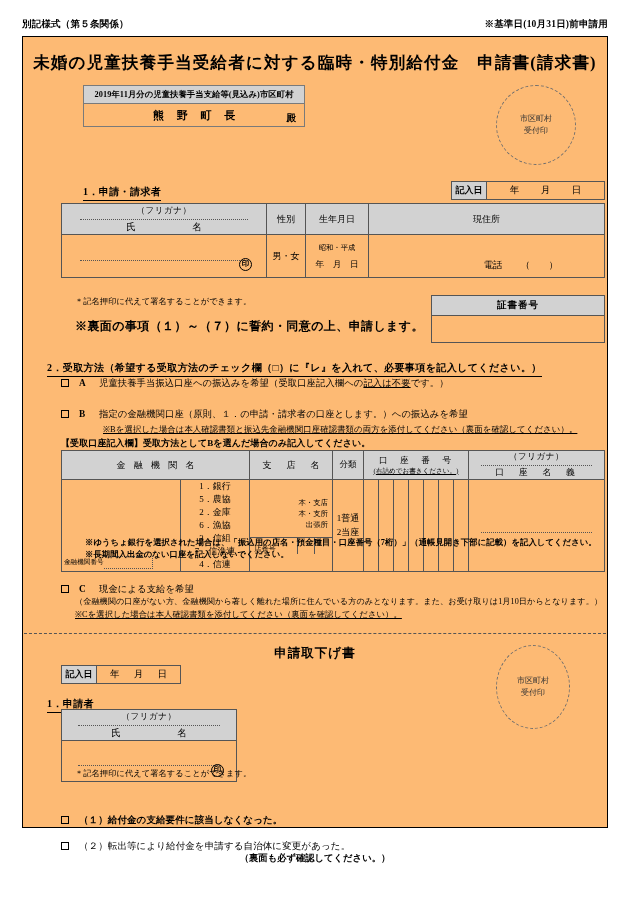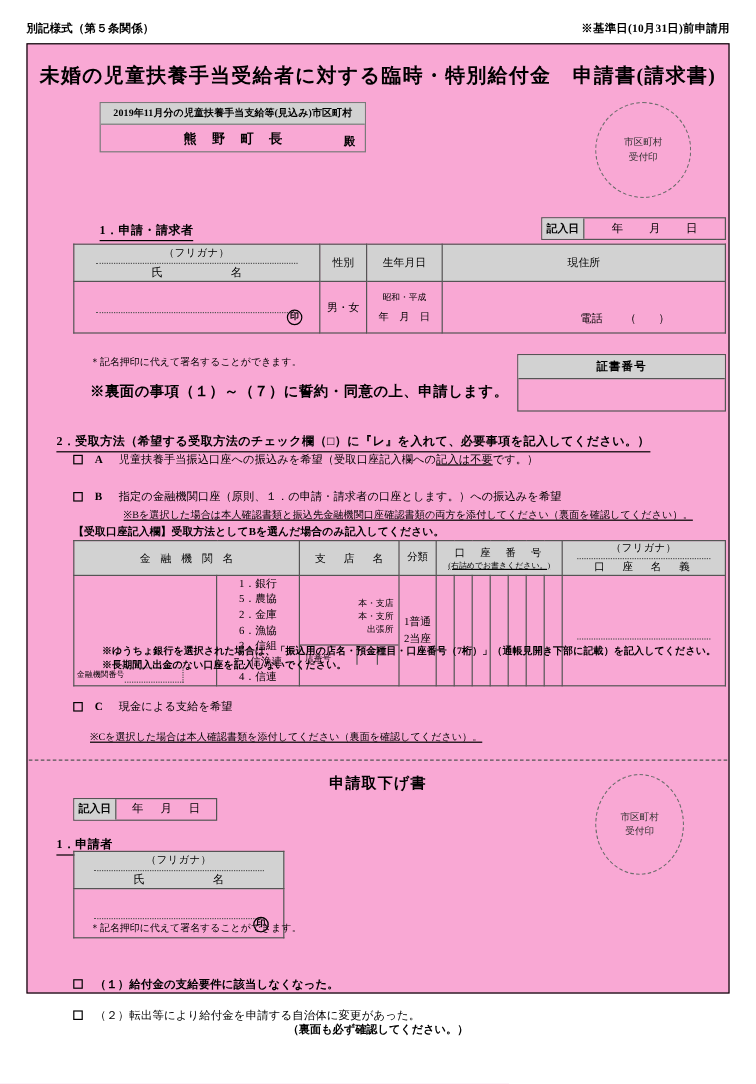--- a/index.html
+++ b/index.html
@@ -11,21 +11,21 @@
   .page{position:absolute;inset:0;}
 
   
   .topline{position:absolute;left:22px;top:18px;width:586px;height:14px;}
   .topline .lft{position:absolute;left:0;top:0;font-size:9.5px;font-weight:bold;letter-spacing:.2px;}
   .topline .rgt{position:absolute;right:0;top:0;font-size:9.5px;font-weight:bold;letter-spacing:.2px;}
 
   
   .frame{
     position:absolute;left:22px;top:36px;width:586px;height:792px;
-    border:1.6px solid #000;box-sizing:border-box;background:#f9a8d4;
+    border:1.6px solid #000;box-sizing:border-box;background:#fdba74;
   }
 
   
   .doc-title{
     position:absolute;left:0;top:15px;width:100%;text-align:center;
     font-size:16.5px;font-weight:bold;letter-spacing:1.2px;
   }
 
   
   .mayor-box{
@@ -295,20 +295,21 @@
       </tr>
     </tbody>
       </table>
 
     <div class="note-s" id="bank-note1">※ゆうちょ銀行を選択された場合は、「振込用の店名・預金種目・口座番号（7桁）」（通帳見開き下部に記載）を記入してください。</div>
     <div class="note-s" id="bank-note2">※長期間入出金のない口座を記入しないでください。</div>
 
     <div class="optline" id="optC">
       <span class="cbox"></span><span class="opt-letter">C</span><span>現金による支給を希望</span>
     </div>
+    <div class="optline" id="optC2">（金融機関の口座がない方、金融機関から著しく離れた場所に住んでいる方のみとなります。また、お受け取りは1月10日からとなります。）</div>
     <div class="optline" id="optC3">※Cを選択した場合は本人確認書類を添付してください（裏面を確認してください）。</div>
 
     <div class="divider"></div>
 
     <div id="w-title">申請取下げ書</div>
 
     <div class="kinyu" id="kinyu2">
       <div class="k-lab">記入日</div>
       <div class="k-val" style="padding:0 6px;">
         <span>年</span>

